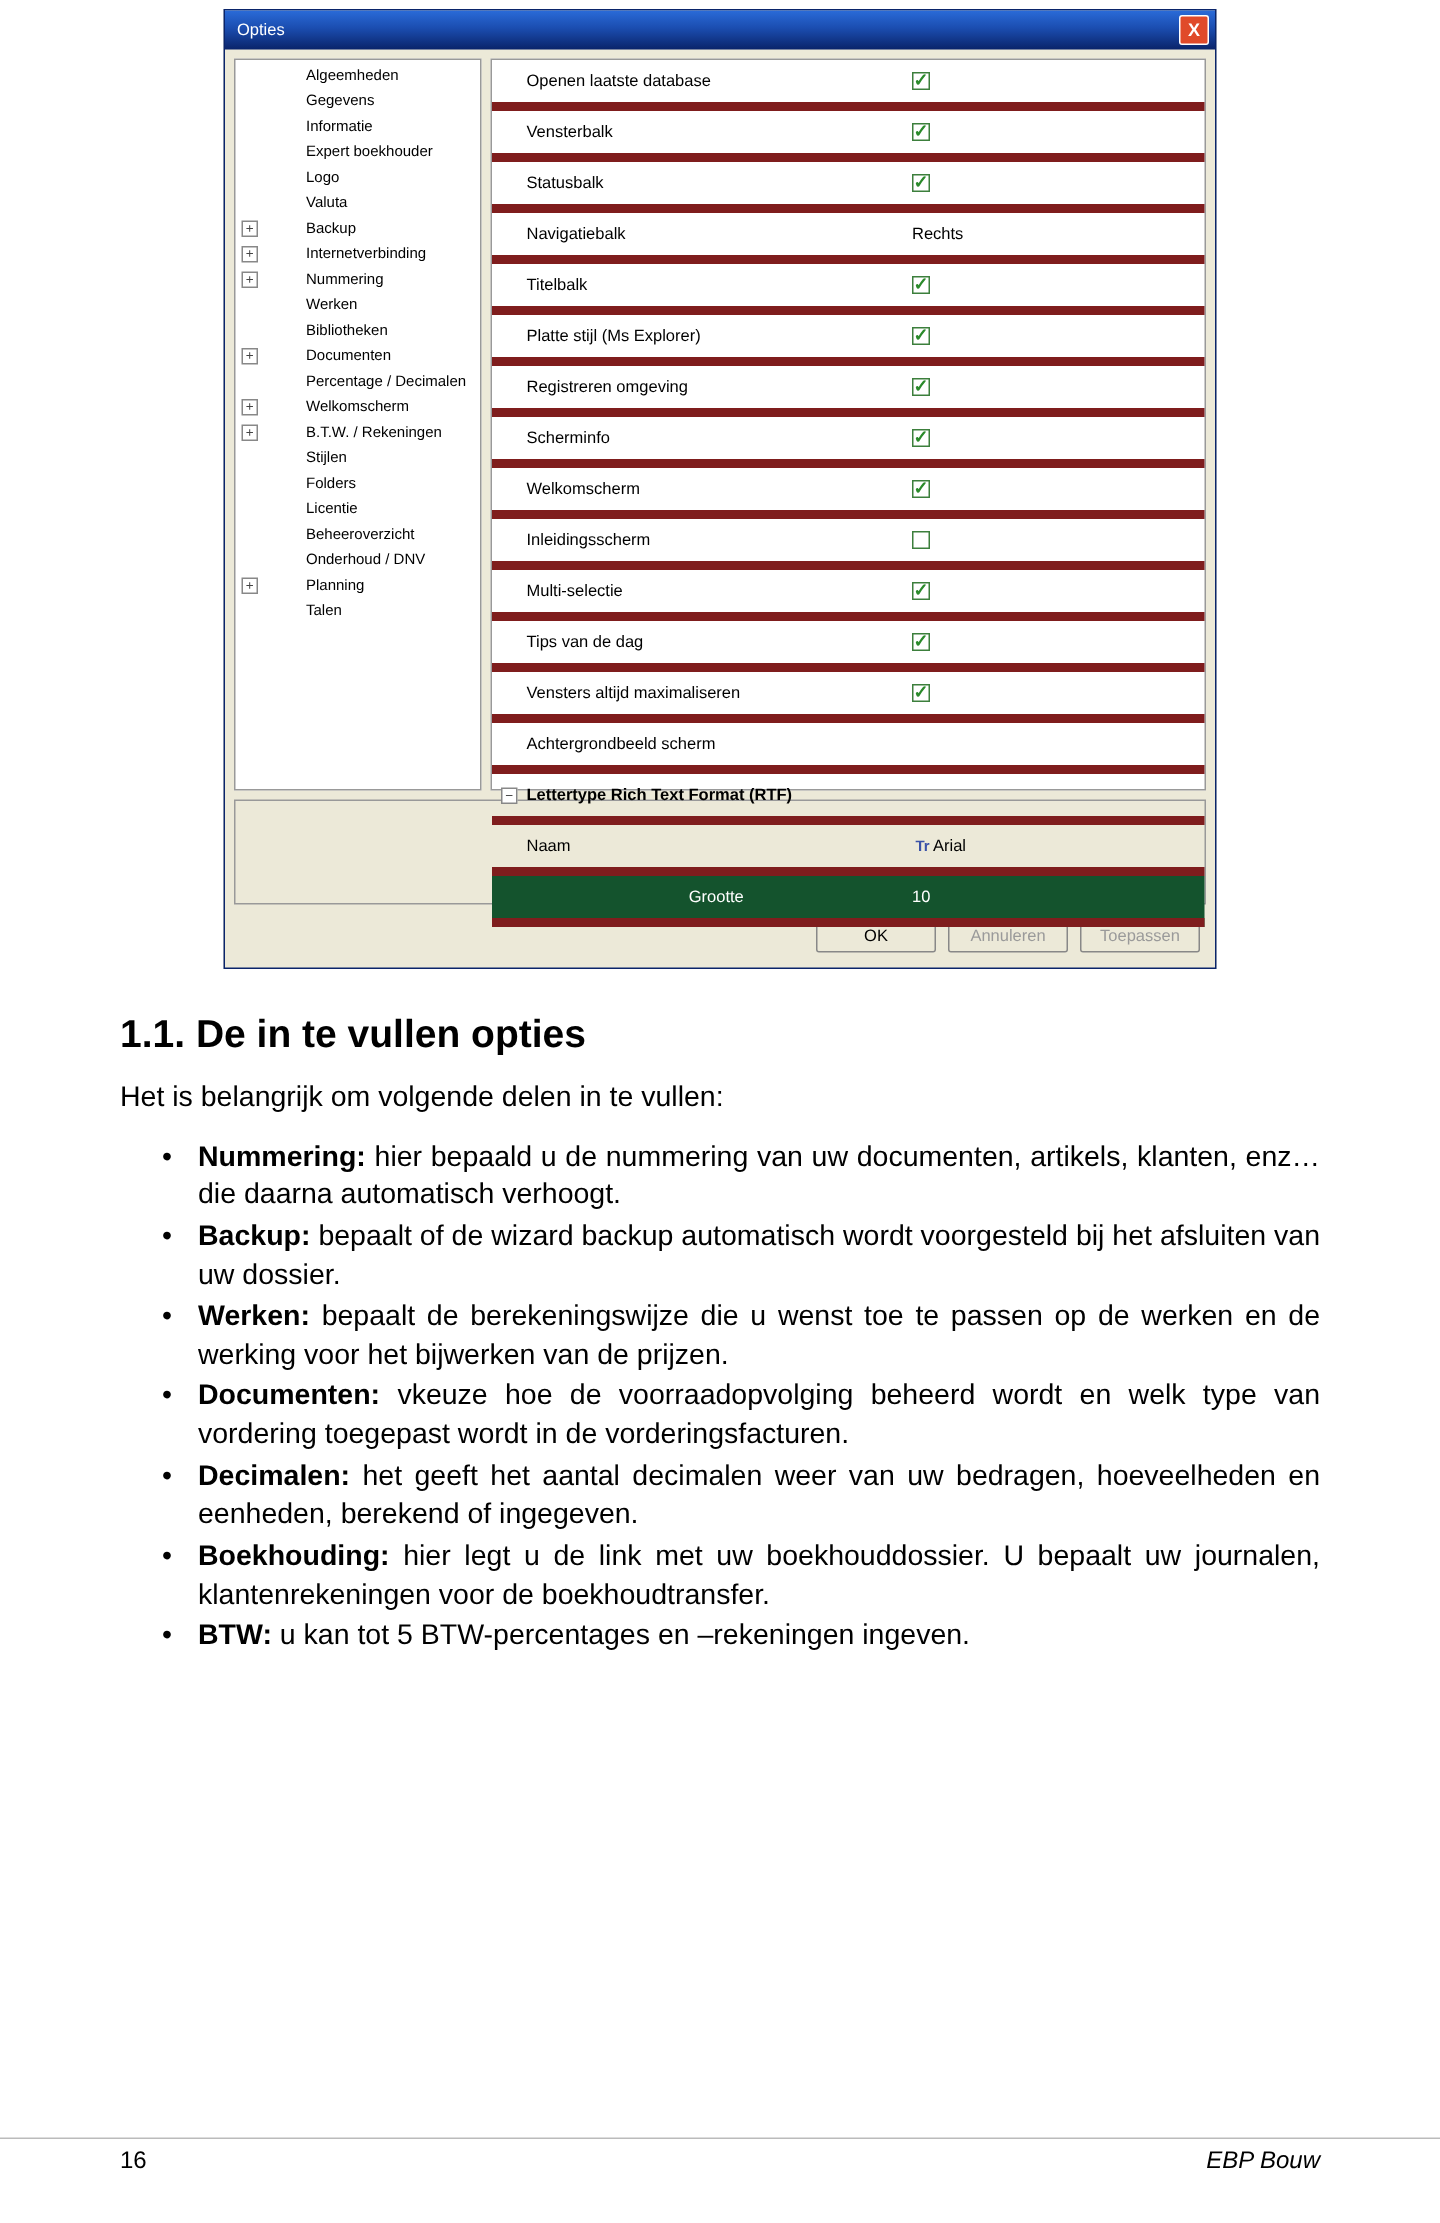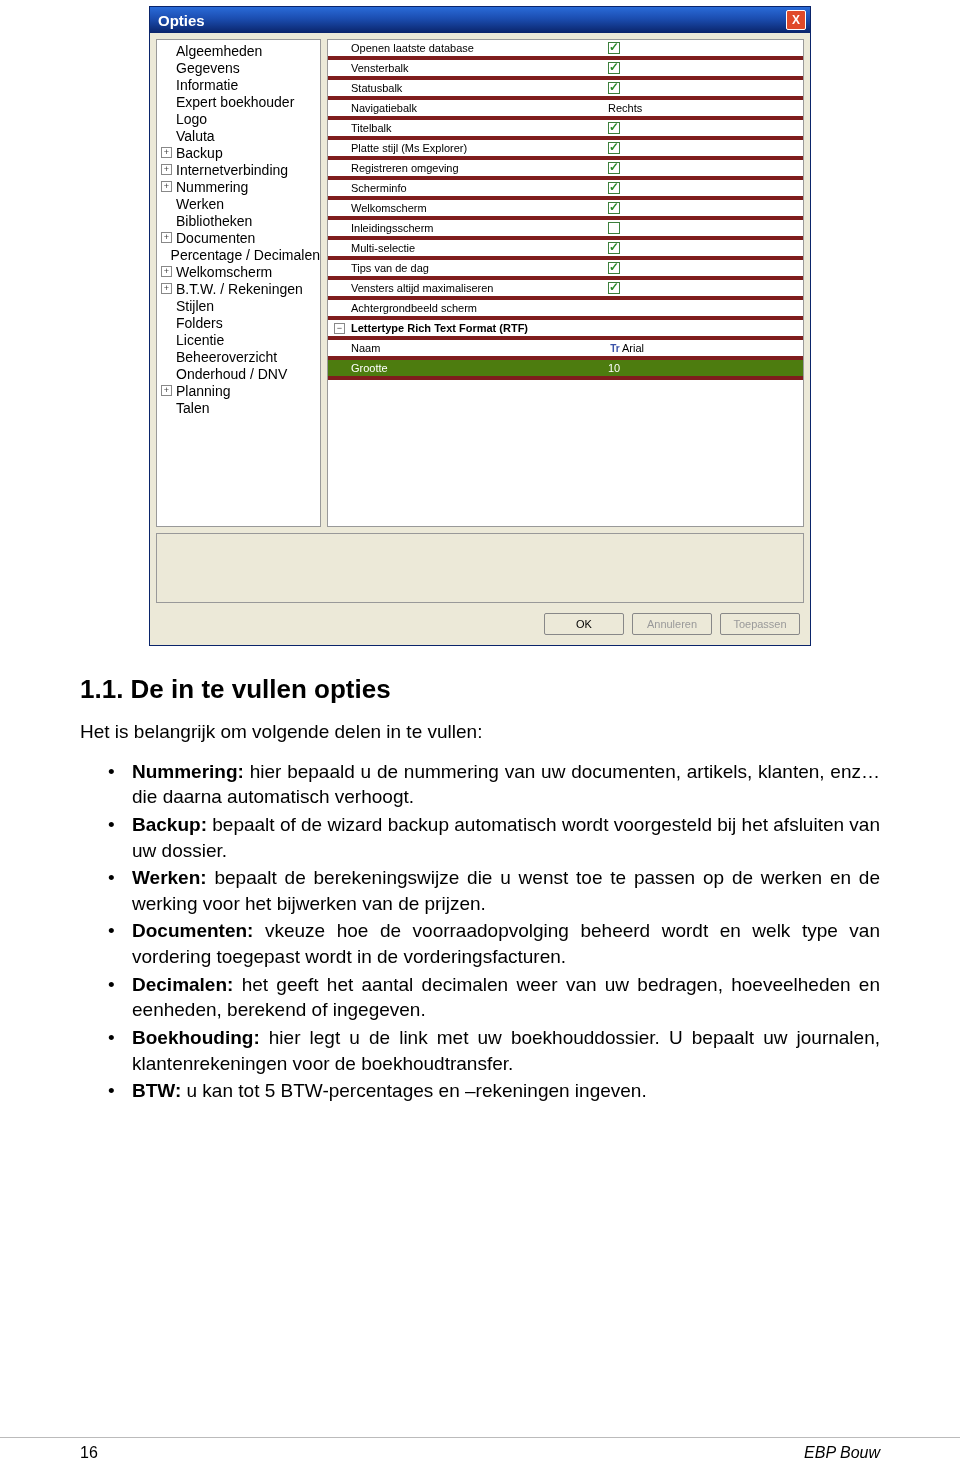--- a/index.html
+++ b/index.html
@@ -3,33 +3,33 @@
 <meta charset="utf-8">
 <style>
   * { box-sizing: border-box; margin: 0; padding: 0; }
   body { width: 960px; height: 1482px; background: #fff; font-family: Arial, sans-serif; position: relative; }
   .page { padding: 0 80px 0 80px; }
 
   
   .dialog-wrap { display: flex; justify-content: center; padding-top: 6px; }
   .dialog { width: 662px; border: 1px solid #0A246A; background: #ECE9D8; font-family: Tahoma, Arial, sans-serif; font-size: 11px; color: #000; }
   .titlebar { height: 26px; background: linear-gradient(to bottom, #2a6bd8 0%, #1b4db0 45%, #0A246A 100%); display:flex; align-items:center; justify-content:space-between; padding:0 4px; }
-  .titlebar .title { color:#fff; font-weight:bold; font-size:15px; padding-left:4px; }
+  .titlebar .title { color:#fff; font-weight:normal; font-size:11px; padding-left:4px; }
   .close-btn { width:20px; height:20px; background:#e04a2a; border:1px solid #fff; border-radius:2px; display:flex; align-items:center; justify-content:center; color:#fff; font-weight:bold; font-size:12px; cursor:pointer; }
 
   .dialog-body { display:flex; padding:6px; gap:6px; height:500px; }
   .tree { width:165px; background:#fff; border:1px solid #999; overflow:auto; padding:2px 0; }
   .tree-row { display:flex; align-items:center; height:17px; padding-left:4px; white-space:nowrap; cursor:pointer; }
   .tree-exp { width:11px; height:11px; border:1px solid #888; display:inline-flex; align-items:center; justify-content:center; font-size:9px; line-height:9px; margin-right:4px; color:#444; }
   .tree-exp.blank { border:none; background:transparent; }
-  .tree-label { font-size:14px; }
+  .tree-label { font-size:10px;margin-left:28px; }
 
   .grid { flex:1; background:#fff; border:1px solid #999; position:relative; }
-  .grid-row { display:flex; align-items:center; height:20px; border-bottom:4px solid #7f1d1d; font-size:11px; }
-  .grid-row.selected { background:#4d7c0f; color:#fff; }
+  .grid-row { display:flex; align-items:center; height:34px; border-bottom:6px solid #7f1d1d; font-size:11px; }
+  .grid-row.selected { background:#14532d; color:#fff;text-align:center; }
   .grid-row .exp { width:11px; height:11px; border:1px solid #888; margin:0 4px 0 6px; display:inline-flex; align-items:center; justify-content:center; font-size:9px; line-height:9px; background:#fff; color:#444; }
   .grid-row .exp.blank { border:none; background:transparent; }
   .grid-row .gname { flex:0 0 255px; padding-left:2px; white-space:nowrap; }
   .grid-row.header .gname { font-weight:bold; }
   .grid-row .gval { flex:1; display:flex; align-items:center; gap:4px; padding-left:4px; }
   .chk { width:12px; height:12px; border:1px solid #3c7f3c; display:inline-block; position:relative; }
   .chk.on::after { content:"✓"; position:absolute; top:-3px; left:0; font-size:12px; color:#2a8a2a; font-weight:bold; }
   .tt-icon { display:inline-block; width:14px; text-align:center; color:#3a52a8; font-weight:bold; font-size:10px; }
 
   .hint-area { margin:0 6px; background:#ECE9D8; border:1px solid #999; height:70px; }
@@ -41,21 +41,21 @@
   
   .doc { padding: 28px 0 0 0; font-family: Arial, sans-serif; color:#000; }
   .doc h2 { font-size:26px; font-weight:bold; margin-bottom:14px; }
   .doc p.intro { font-size:19px; margin-bottom:14px; line-height:1.35; }
   .doc ul { list-style:none; padding-left:28px; }
   .doc li { font-size:19px; line-height:1.35; text-align:justify; display:flex; margin-bottom:2px; }
   .doc li::before { content:"•"; display:inline-block; width:24px; flex-shrink:0; font-size:19px; }
   .doc li .bcontent { flex:1; }
   .doc b { font-weight:bold; }
 
-  .footer { position:absolute; bottom:20px; left:0; right:0; padding:0 80px; display:flex; justify-content:space-between; font-size:16px; border-top:1px solid #bbb; padding-top:6px; }
+  .footer { position:absolute; bottom:32px; left:0; right:0; padding:0 80px; display:flex; justify-content:space-between; font-size:16px; border-top:1px solid #bbb; padding-top:6px; }
   .footer .brand { font-style:italic; }
 </style>
 </head>
 <body>
 
 <div class="page">
 
   <div class="dialog-wrap">
     <div class="dialog">
       <div class="titlebar">

